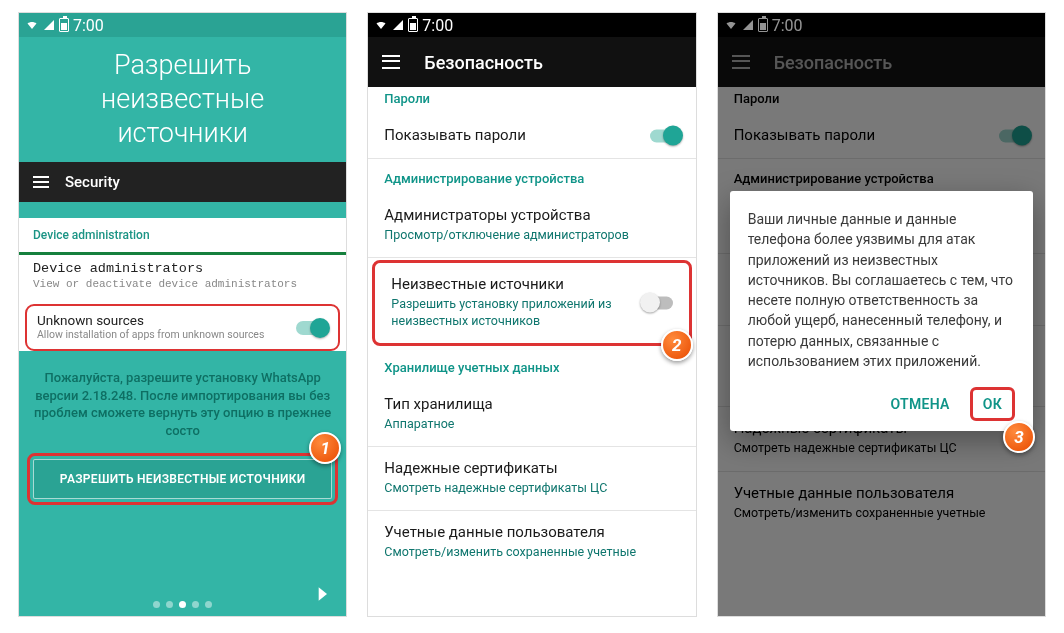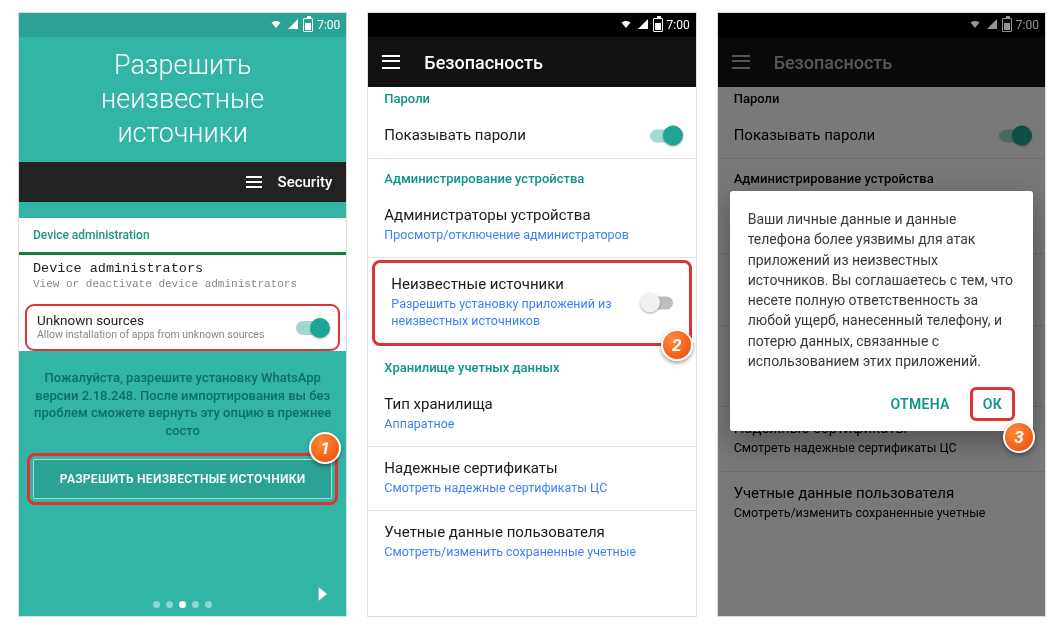--- a/index.html
+++ b/index.html
@@ -18,43 +18,42 @@
     border: 1px solid #ddd;
     position: relative;
     overflow: hidden;
     background: #fff;
   }
 
   
   .statusbar {
     height: 24px;
     display: flex;
-    justify-content: flex-end;
     align-items: center;
     gap: 4px;
     padding: 4px 6px;
-    font-size: 12px;
+    font-size: 16px;
     color: #fff;
   }
   .statusbar.teal { background: #2aa394; }
   .statusbar.black { background: #000; }
   .ic-wifi, .ic-signal, .ic-batt {
     display: inline-block;
   }
   .ic-wifi { width:14px; height:12px; }
   .ic-signal { width:12px; height:12px; }
   .ic-batt { width:10px; height:14px; border:1px solid #fff; border-radius:1px; position:relative; }
   .ic-batt::after { content:""; position:absolute; left:1px; right:1px; bottom:1px; height:60%; background:#fff; }
   .ic-batt::before { content:""; position:absolute; top:-3px; left:3px; width:4px; height:2px; background:#fff; }
 
   
   .p1-body { background:#33b5a6; color:#fff; height:calc(100% - 24px); padding:8px 0 0; position:relative; }
   .p1-title { font-size:27px; font-weight:300; text-align:center; line-height:1.25; padding:4px 4px 12px; }
   .p1-sec-header {
-    background:#222; color:#fff; display:flex; align-items:center; height:40px; padding:0 14px; font-size:15px; font-weight:500;justify-content:flex-end;
+    background:#222; color:#fff; display:flex; align-items:center; height:40px; padding:0 14px; font-size:15px; font-weight:500;
   }
   .hamb { width:16px; height:12px; margin-right:16px; display:inline-block; position:relative; }
   .hamb span, .hamb::before, .hamb::after { content:""; position:absolute; left:0; right:0; height:2px; background:#fff; }
   .hamb::before { top:0; } .hamb span { top:5px; } .hamb::after { bottom:0; }
   .p1-card { background:#fff; color:#222; font-size:12.5px;margin-top:16px; }
   .p1-section-label { color:#1b9485; font-weight:500; padding:10px 14px; font-size:12px; }
   .p1-row { padding:6px 14px 10px; border-top:3px solid #15803d;font-family:Liberation Mono, monospace; }
   .p1-row .t { font-size:13.5px; color:#222; }
   .p1-row .s { font-size:11px; color:#888; margin-top:2px; }
   .p1-unknown {
@@ -92,21 +91,21 @@
   
   .appbar {
     background:#111; color:#fff; height:50px; display:flex; align-items:center; padding:0 14px; font-size:18px; font-weight:500;
   }
   .appbar .hamb { width:18px; height:14px; margin-right:24px; }
   .settings-body { height:calc(100% - 74px); overflow:hidden; background:#fff; position:relative; }
   .grp-label { color:#0f9488; font-size:13px; font-weight:500; padding:12px 16px 8px; }
   .grp-label.cut { padding-top:4px; }
   .srow { padding:12px 16px 14px; border-bottom:1px solid #e4e4e4; position:relative; }
   .srow .t { font-size:15px; color:#1a1a1a; }
-  .srow .s { font-size:12.5px; color:#3b82f6; margin-top:3px; line-height:1.3; }
+  .srow .s { font-size:12.5px; color:#0f766e; margin-top:3px; line-height:1.3; }
   .toggle-off {
     position:absolute; right:16px; top:50%; transform:translateY(-50%);
     width:30px; height:13px; background:#bdbdbd; border-radius:8px;
   }
   .toggle-off::after { content:""; position:absolute; left:-3px; top:-4px; width:20px; height:20px; background:#f1f1f1; border-radius:50%; box-shadow:0 1px 2px rgba(0,0,0,.35); }
   .toggle-on2 {
     position:absolute; right:16px; top:50%; transform:translateY(-50%);
     width:30px; height:13px; background:#9fd9d0; border-radius:8px;
   }
   .toggle-on2::after { content:""; position:absolute; right:-3px; top:-4px; width:20px; height:20px; background:#1fa596; border-radius:50%; box-shadow:0 1px 2px rgba(0,0,0,.35); }

